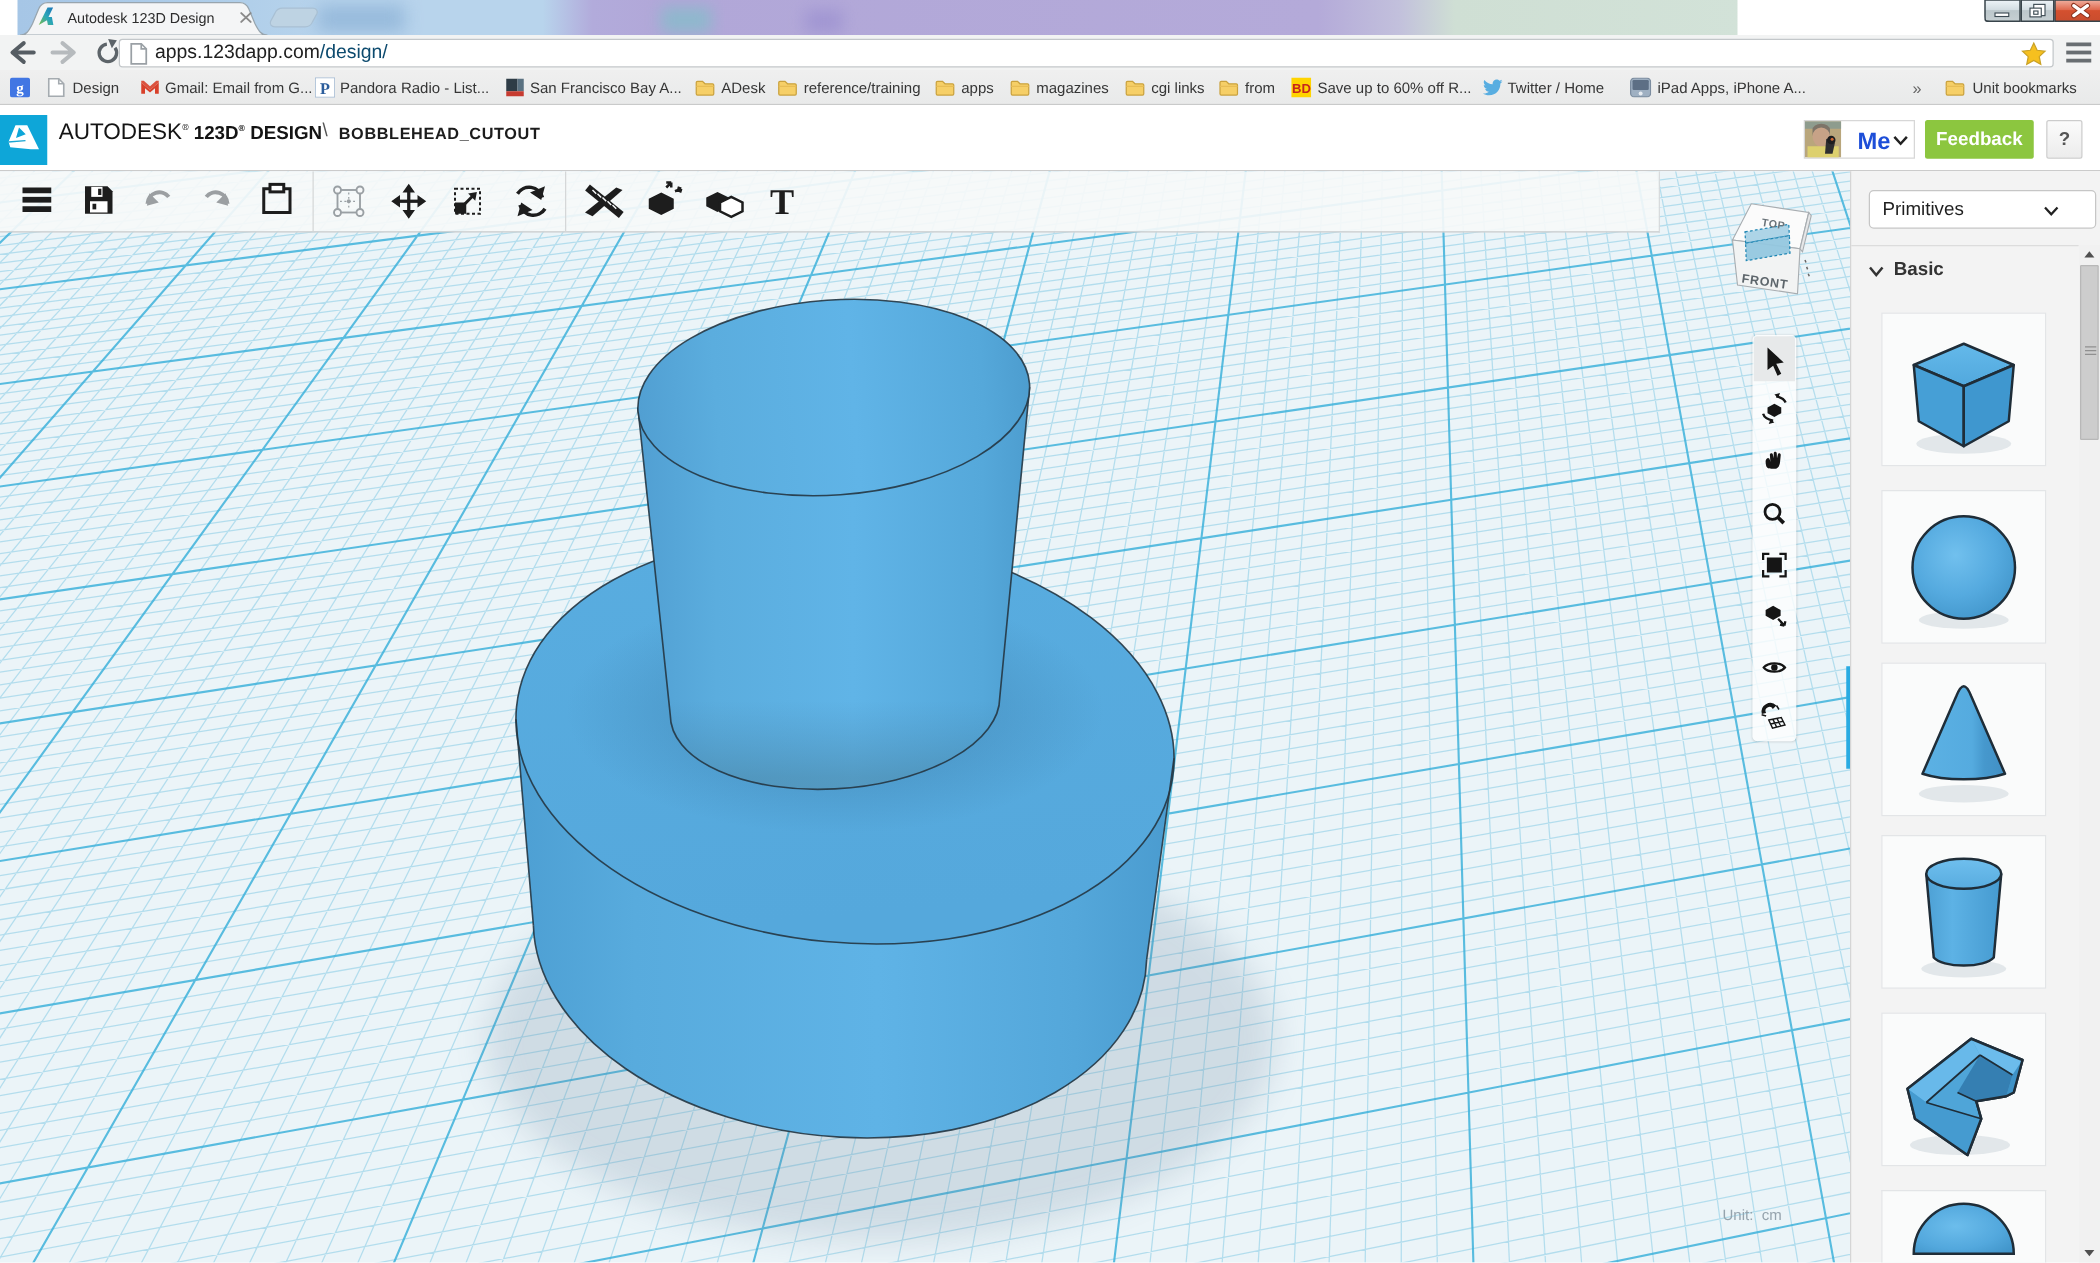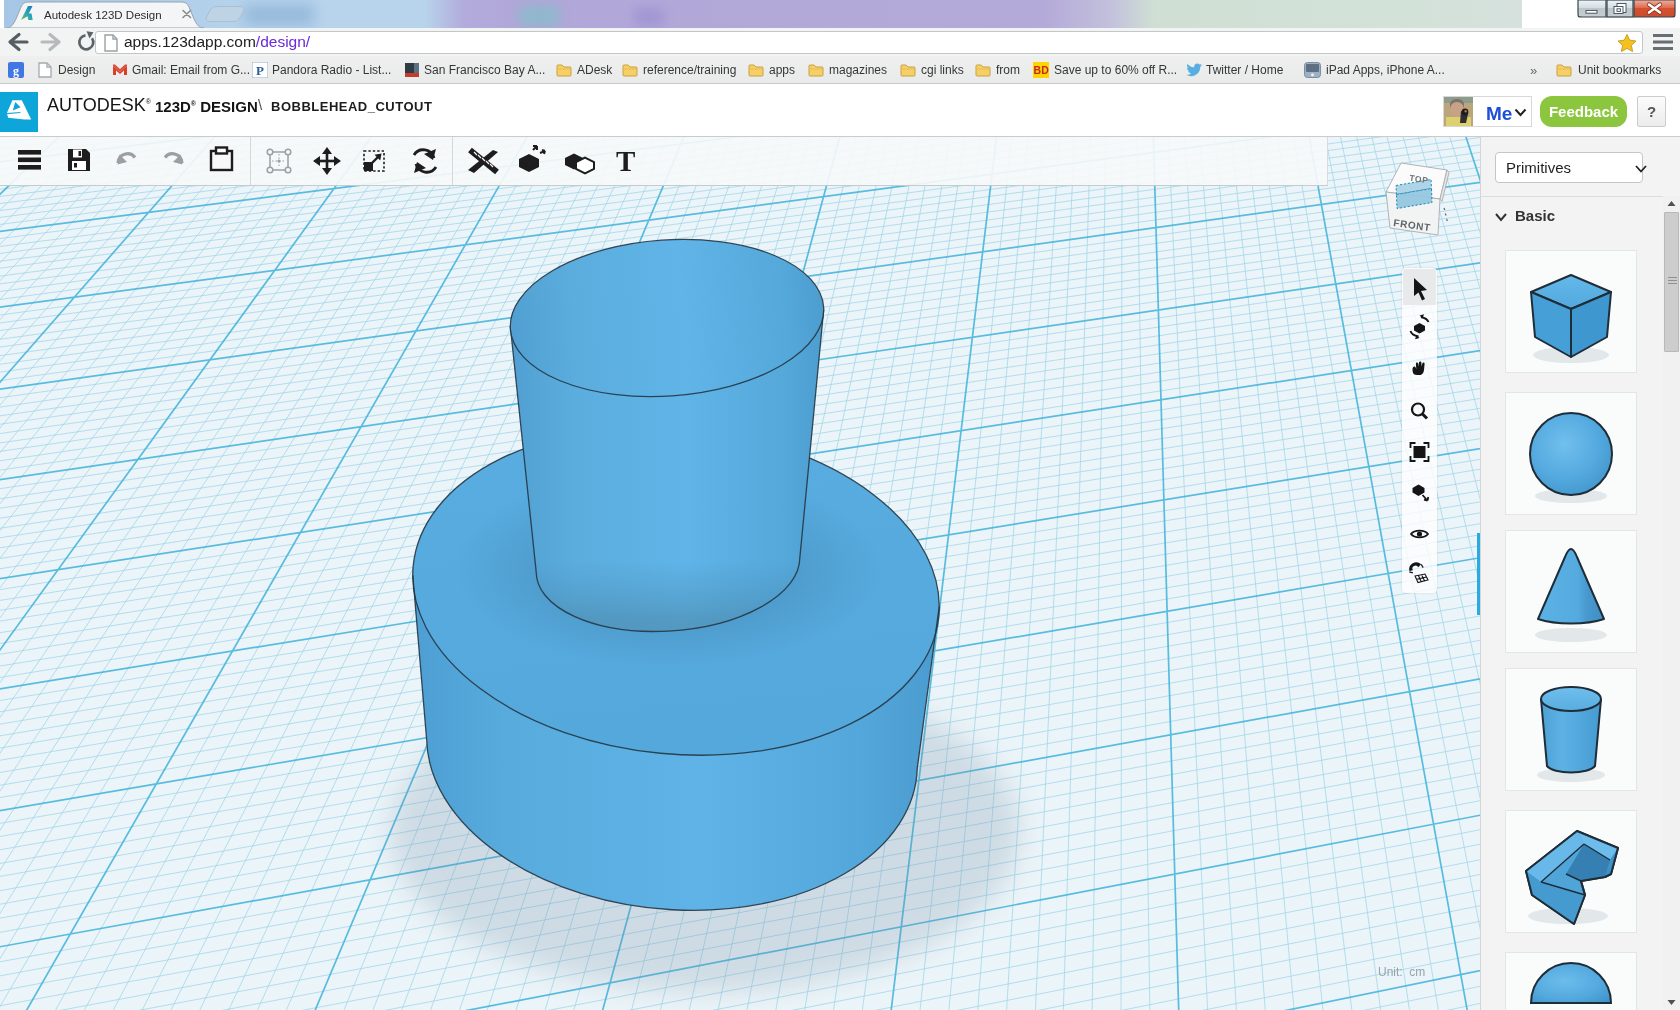--- a/index.html
+++ b/index.html
@@ -1,16 +1,16 @@
 <!DOCTYPE html>
 <html><head><meta charset="utf-8"><style>
 *{margin:0;padding:0;box-sizing:border-box}
 html,body{width:1680px;height:1010px;overflow:hidden;font-family:"Liberation Sans",sans-serif;background:#fff}
 .abs{position:absolute}
-#titlebar{left:4px;top:0;width:1518px;height:28px;background:linear-gradient(90deg,#a6c6e6 0,#aecde9 160px,#b8d4ec 250px,#b8d4ec 420px,#b2abdb 460px,#b1a7d8 520px,#b4aad9 1040px,#c2c0dc 1105px,#cfdfd4 1150px,#d2e2d8 1380px,#d6e1dd 1520px,#dae4e0 1680px)}
+#titlebar{left:14px;top:0;width:1376px;height:28px;background:linear-gradient(90deg,#a6c6e6 0,#aecde9 160px,#b8d4ec 250px,#b8d4ec 420px,#b2abdb 460px,#b1a7d8 520px,#b4aad9 1040px,#c2c0dc 1105px,#cfdfd4 1150px,#d2e2d8 1380px,#d6e1dd 1520px,#dae4e0 1680px)}
 #addr{left:0;top:28px;width:1680px;height:28px;background:#f2f3f3}
 #bmbar{left:0;top:56px;width:1680px;height:28px;background:linear-gradient(180deg,#efefef,#e9eaea);border-bottom:1px solid #c9caca}
 #apphead{left:0;top:85px;width:1680px;height:52px;background:#fff;border-bottom:1px solid #cbcbcb}
 #canvas{left:0;top:137px;width:1480px;height:873px;background:#ebf4f8;overflow:hidden}
 #sidebar{left:1480px;top:137px;width:200px;height:873px;background:#f3f3f3;border-left:1px solid #d5d5d5}
 .bmtxt{position:absolute;top:7px;font-size:12px;color:#363636;white-space:nowrap}
 #toolbar{position:absolute;left:0;top:0;width:1328px;height:49px;background:rgba(246,248,249,0.92);border-bottom:1px solid rgba(160,166,170,0.55);border-right:1px solid rgba(160,166,170,0.35)}
 .tsep{position:absolute;top:0;width:1px;height:48px;background:#d5d7d8}
 #palette{position:absolute;left:1402px;top:131px;width:35px;height:325px;background:rgba(253,254,254,0.82);border-radius:4px;box-shadow:0 0 2px rgba(0,0,0,0.15)}
 .card{position:absolute;left:24px;width:132px;height:123px;background:#fafbfb;border:1px solid #e3e5e7}
@@ -67,21 +67,21 @@
     <path d="M10,14 L19,6.5 M10,14 L19,21.5 M10.5,14 L27,14" stroke="#565d63" stroke-width="3.2" stroke-linecap="round" stroke-linejoin="round" fill="none"></path>
     <path d="M59,14 L50,6.5 M59,14 L50,21.5 M58.5,14 L42,14" stroke="#b6babd" stroke-width="3.2" stroke-linecap="round" stroke-linejoin="round" fill="none"></path>
     <path d="M85.5,7.3 A7,7 0 1 0 92,10.2" stroke="#5d6469" stroke-width="2.7" fill="none"></path>
     <path d="M86.5,3.2 L93.5,4.2 L89.5,10.6 Z" fill="#5d6469"></path>
   </svg>
   <div class="abs" style="left:95px;top:3px;width:1548px;height:23px;background:#fff;border:1px solid #c3c7ca;border-radius:3px"></div>
   <svg class="abs" style="left:101px;top:6px" width="20" height="18" viewBox="0 0 20 18">
       <path d="M4,1 L12,1 L16,5 L16,17 L4,17 Z" fill="#fff" stroke="#9aa0a5" stroke-width="1.4"></path>
       <path d="M12,1 L12,5 L16,5" fill="none" stroke="#9aa0a5" stroke-width="1.4"></path>
     </svg>
-  <div class="abs" style="left:124px;top:5px;font-size:15.5px;color:#212121">apps.123dapp.com<span style="color:#6d28d9">/design/</span></div>
+  <div class="abs" style="left:124px;top:5px;font-size:15.5px;color:#212121">apps.123dapp.com<span style="color:#0c4a6e">/design/</span></div>
   <svg class="abs" style="left:1616px;top:4px" width="22" height="22" viewBox="0 0 22 22">
       <path d="M11,2.5 L13.7,8.2 L20,9 L15.4,13.3 L16.6,19.5 L11,16.4 L5.4,19.5 L6.6,13.3 L2,9 L8.3,8.2 Z" fill="#f6c01f" stroke="#caa227" stroke-width="1"></path>
     </svg>
   <svg class="abs" style="left:1652px;top:5px" width="22" height="18" viewBox="0 0 22 18">
       <g fill="#696e72">
         <rect x="1" y="1" width="20" height="3"></rect>
         <rect x="1" y="7.5" width="20" height="3"></rect>
         <rect x="1" y="14" width="20" height="3"></rect>
       </g>
     </svg>
@@ -185,21 +185,21 @@
     <rect x="2" y="20" width="25" height="9" fill="#ddd06e"></rect>
     <path d="M17,14 l7,3 l-2,9 l-6,0 z" fill="#2e2e30"></path>
     <circle cx="21" cy="15" r="3.4" fill="#1d1d1f"></circle>
         <circle cx="21.7" cy="14.3" r="1.2" fill="#c63"></circle>
   </svg>
   <div class="abs" style="left:42px;top:6px;font-size:19px;font-weight:bold;color:#1d4ed8">Me</div>
   <svg class="abs" style="left:70px;top:11px" width="13" height="9" viewBox="0 0 13 9">
         <path d="M1.5,1.5 L6.5,7 L11.5,1.5" stroke="#222" stroke-width="2" fill="none"></path>
       </svg>
 </div>
-<div class="abs" style="left:1540px;top:11px;width:87px;height:31px;background:#8cc63f;border-radius:12px;text-align:center;font-size:15px;font-weight:bold;color:#fff;line-height:31px">Feedback</div>
+<div class="abs" style="left:1540px;top:11px;width:87px;height:31px;background:#8cc63f;border-radius:2px;text-align:center;font-size:15px;font-weight:bold;color:#fff;line-height:31px">Feedback</div>
 <div class="abs" style="left:1637px;top:11px;width:29px;height:31px;background:linear-gradient(180deg,#fbfbfb,#ececec);border:1px solid #ccc;border-radius:2px;text-align:center;font-size:15px;font-weight:bold;color:#555;line-height:29px">?</div>
 </div>
 <div class="abs" id="canvas">
   <svg class="abs" style="left:0;top:0" width="1480" height="873" viewBox="0 0 1480 873">
 <defs>
   <linearGradient id="bodyBig" x1="0" y1="0" x2="1" y2="0">
     <stop offset="0" stop-color="#4d9fd3"></stop>
           <stop offset="0.18" stop-color="#58abdd"></stop>
           <stop offset="0.55" stop-color="#5fb3e6"></stop>
           <stop offset="0.85" stop-color="#54a7da"></stop>
@@ -360,21 +360,21 @@
     <path d="M-8.7,-2.2 l3.6,1 M3.2,-9.6 l2,3.2" stroke="#151515" stroke-width="1.2"></path>
     <path d="M-3,2 L7,0 L10,6 L0,8.5 Z M-3,2 L0,8.5 M0.3,1.3 L3.3,7.7 M3.6,0.7 L6.6,7 M-1.5,5.2 L8.5,3" stroke="#151515" stroke-width="1.1" fill="none"></path>
   </g>
 </g>
 </svg>
     </div>
   <div class="abs" style="left:1378px;top:828px;font-size:12px;color:#95a3ad">Unit: &nbsp;cm</div>
   <div class="abs" style="left:1477px;top:396px;width:3px;height:82px;background:#29abe2"></div>
 </div>
 <div class="abs" id="sidebar">
-  <div class="abs" style="left:14px;top:15px;width:148px;height:31px;background:#fff;border:1px solid #c6c6c6;border-radius:4px">
+  <div class="abs" style="left:14px;top:15px;width:182px;height:31px;background:#fff;border:1px solid #c6c6c6;border-radius:4px">
     <div class="abs" style="left:10px;top:6px;font-size:15px;color:#1f1f1f">Primitives</div>
     <svg class="abs" style="left:138px;top:11px" width="14" height="10" viewBox="0 0 14 10">
         <path d="M2,2 L7,7.5 L12,2" stroke="#222" stroke-width="1.8" fill="none"></path>
       </svg>
   </div>
   <div class="abs" style="left:0;top:59px;width:182px;height:1px;background:#dcdcdc"></div>
   <svg class="abs" style="left:12px;top:72px" width="16" height="16" viewBox="0 0 16 16">
       <path d="M3,5 L8,11 L13,5" stroke="#333" stroke-width="2" fill="none"></path>
     </svg>
   <div class="abs" style="left:34px;top:70px;font-size:15px;font-weight:bold;color:#333">Basic</div>

